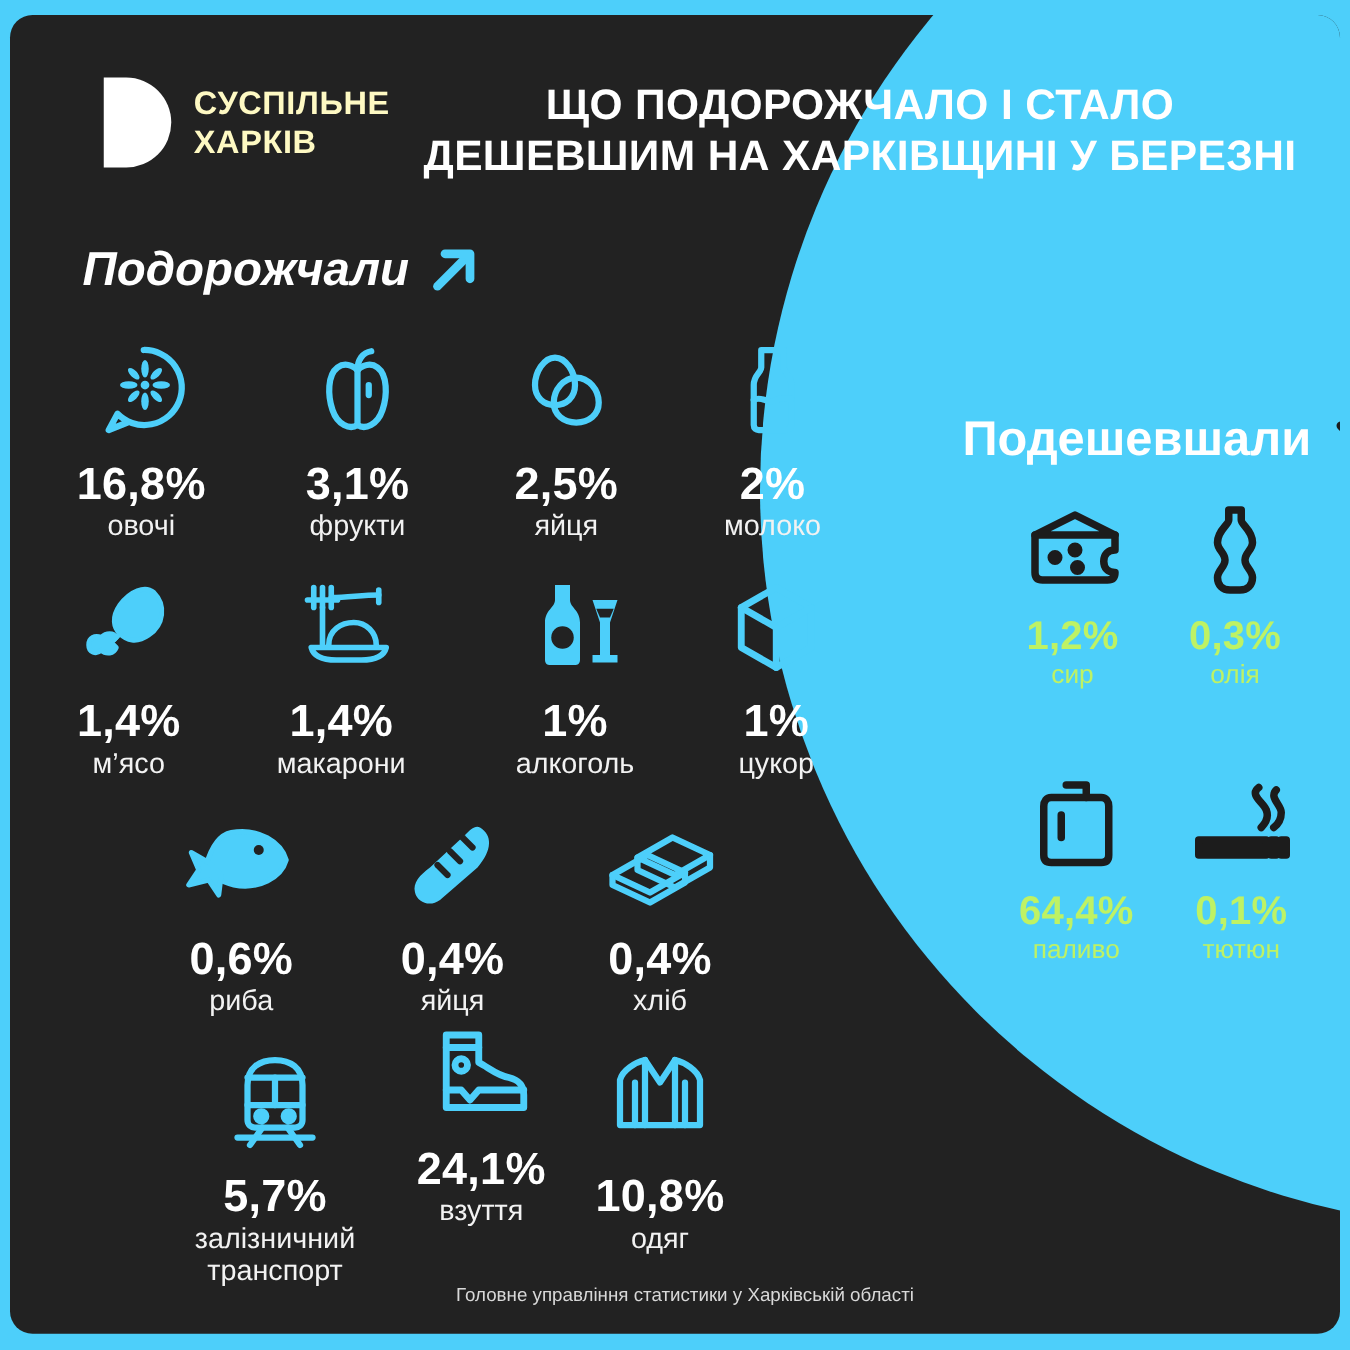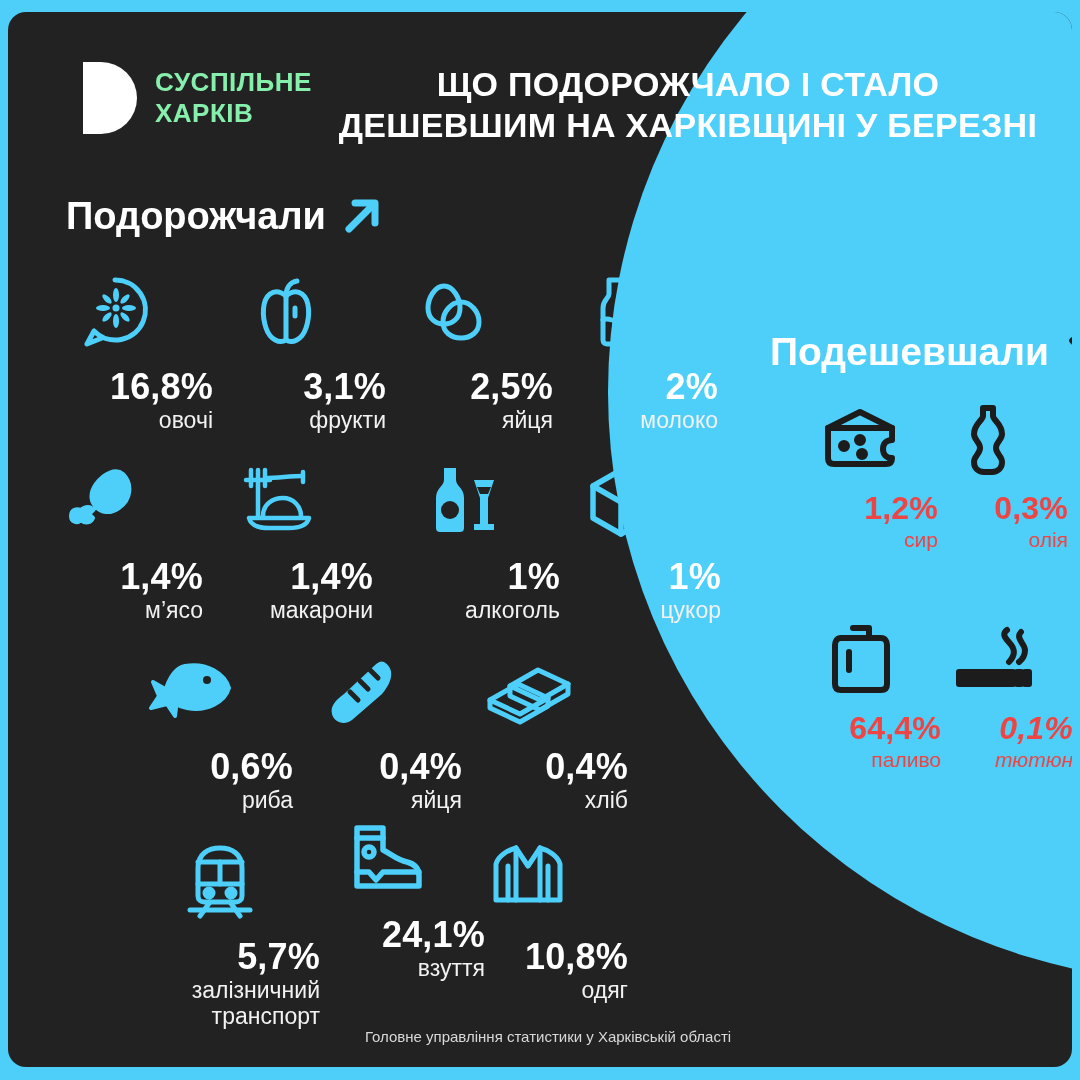--- a/index.html
+++ b/index.html
@@ -40,21 +40,21 @@
   .logo-wrap {
     position:absolute; left:75px; top:50px;
     display:flex; align-items:center; gap:18px;
   }
   .logo-mark {
     width:54px; height:72px;
     background:#ffffff;
     border-radius:0 36px 36px 0;
   }
   .logo-text {
-    color:#86efac;
+    color:#fef9c3;
     font-weight:bold;
     font-size:26px;
     line-height:1.18;
     letter-spacing:0.5px;
   }
   .logo-text span { display:block; }
 
   .headline {
     position:absolute;
     left:300px; top:52px; width:760px;
@@ -64,49 +64,49 @@
     font-size:34px;
     line-height:1.22;
     letter-spacing:0.3px;
   }
   .headline .l2 { white-space:nowrap; }
 
   
   .sec-up {
     position:absolute; left:58px; top:182px;
     display:flex; align-items:center; gap:14px;
-    color:#ffffff; font-size:38px; font-weight:bold;
+    color:#ffffff; font-size:38px; font-weight:bold;font-style:italic;
   }
   .sec-down {
     position:absolute; left:762px; top:318px;
     display:flex; align-items:center; gap:14px;
     color:#ffffff; font-size:39px; font-weight:bold;
   }
   .arrow { display:block; }
 
   
   .item {
     position:absolute;
     width:200px;
-    text-align:right;
+    text-align:center;
   }
   .item .ico {
     height:86px;
     display:flex; align-items:flex-end; justify-content:center;
     margin-bottom:14px;
   }
   .item .pct {
     font-size:36px; font-weight:bold; color:#ffffff;
     line-height:1.05;
     letter-spacing:0.2px;
   }
   .item .lbl {
     font-size:23px; color:#f2f2f2; line-height:1.12; margin-top:2px;
   }
-  .item.dark .pct, .item.dark .lbl { color:#ef4444; }
+  .item.dark .pct, .item.dark .lbl { color:#bef264; }
   .item.small { width:160px; }
   .item.small .ico { height:76px; margin-bottom:12px; }
   .item.small .pct { font-size:32px; }
   .item.small .lbl { font-size:21px; }
 
   .footer {
     position:absolute;
     left:0; top:1016px; width:1080px;
     text-align:center;
     color:#d8d8d8;
@@ -416,21 +416,21 @@
               <path d="M28 6 L44 6 L44 16"></path>
               <path d="M16 16 L56 16 C60 16 62 19 62 23 L62 62 C62 66 60 68 56 68 L16 68 C12 68 10 66 10 62 L10 23 C10 19 12 16 16 16 Z"></path>
               <path d="M24 30 L24 48"></path>
             </g>
           </svg>
         </div>
         <div class="pct">64,4%</div>
         <div class="lbl">паливо</div>
       </div>
 
-      <div class="item small dark" style="left:905px; top:612px;font-style:italic;">
+      <div class="item small dark" style="left:905px; top:612px;">
         <div class="ico">
           <svg width="84" height="78" viewBox="0 0 84 78">
             <g fill="none" stroke="#1c1c1c" stroke-width="6" stroke-linecap="round" stroke-linejoin="round">
               <path d="M56 8 C48 14 60 20 62 26 C64 31 62 36 58 40"></path>
               <path d="M70 10 C64 16 74 22 74 28 C74 33 72 37 68 40"></path>
               <path d="M8 50 L62 50 L62 62 L8 62 Z" fill="#1c1c1c"></path>
               <path d="M66 50 L70 50 L70 62 L66 62 Z" fill="#1c1c1c"></path>
               <path d="M74 50 L78 50 L78 62 L74 62 Z" fill="#1c1c1c"></path>
             </g>
           </svg>

